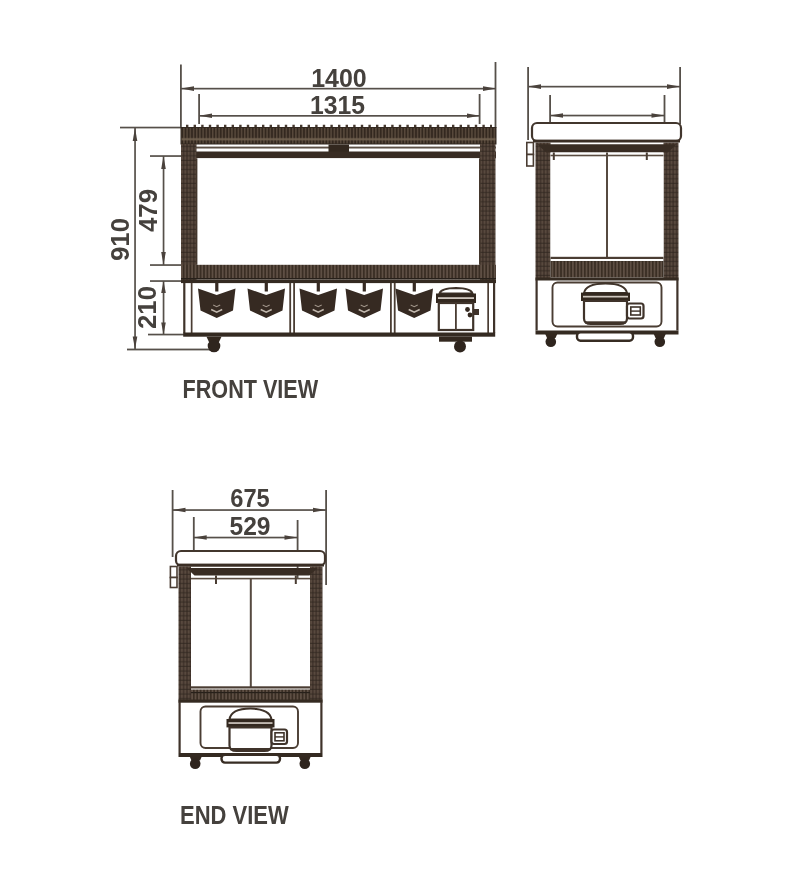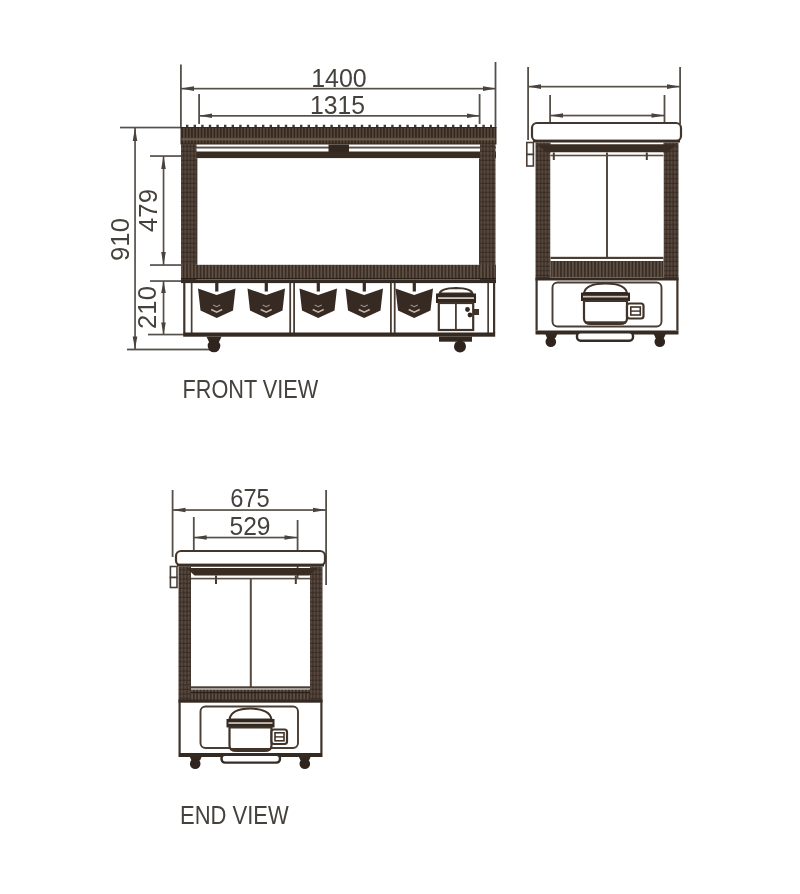--- a/index.html
+++ b/index.html
@@ -1,18 +1,18 @@
 <!DOCTYPE html>
 <html><head>
 <meta charset="utf-8">
 <style>
 html,body{margin:0;padding:0;background:#ffffff;}
 svg{display:block;}
 text{font-family:"Liberation Sans",sans-serif;fill:#45413d;}
-.blurwrap{filter:blur(0.65px);}
+.blurwrap{filter:blur(0.65px);font-weight:bold;}
 </style>
 </head>
 <body>
 <div class="blurwrap">
 <svg width="800" height="894" viewBox="0 0 800 894">
 <defs>
 <pattern id="patcol" width="3.4" height="4.6" patternUnits="userSpaceOnUse">
 <rect width="3.4" height="4.6" fill="#44362e"></rect>
 <rect x="1.3" width="0.8" height="4.6" fill="#6e5d50"></rect>
 <rect y="3.5" width="3.4" height="0.8" fill="#2f261f"></rect>

